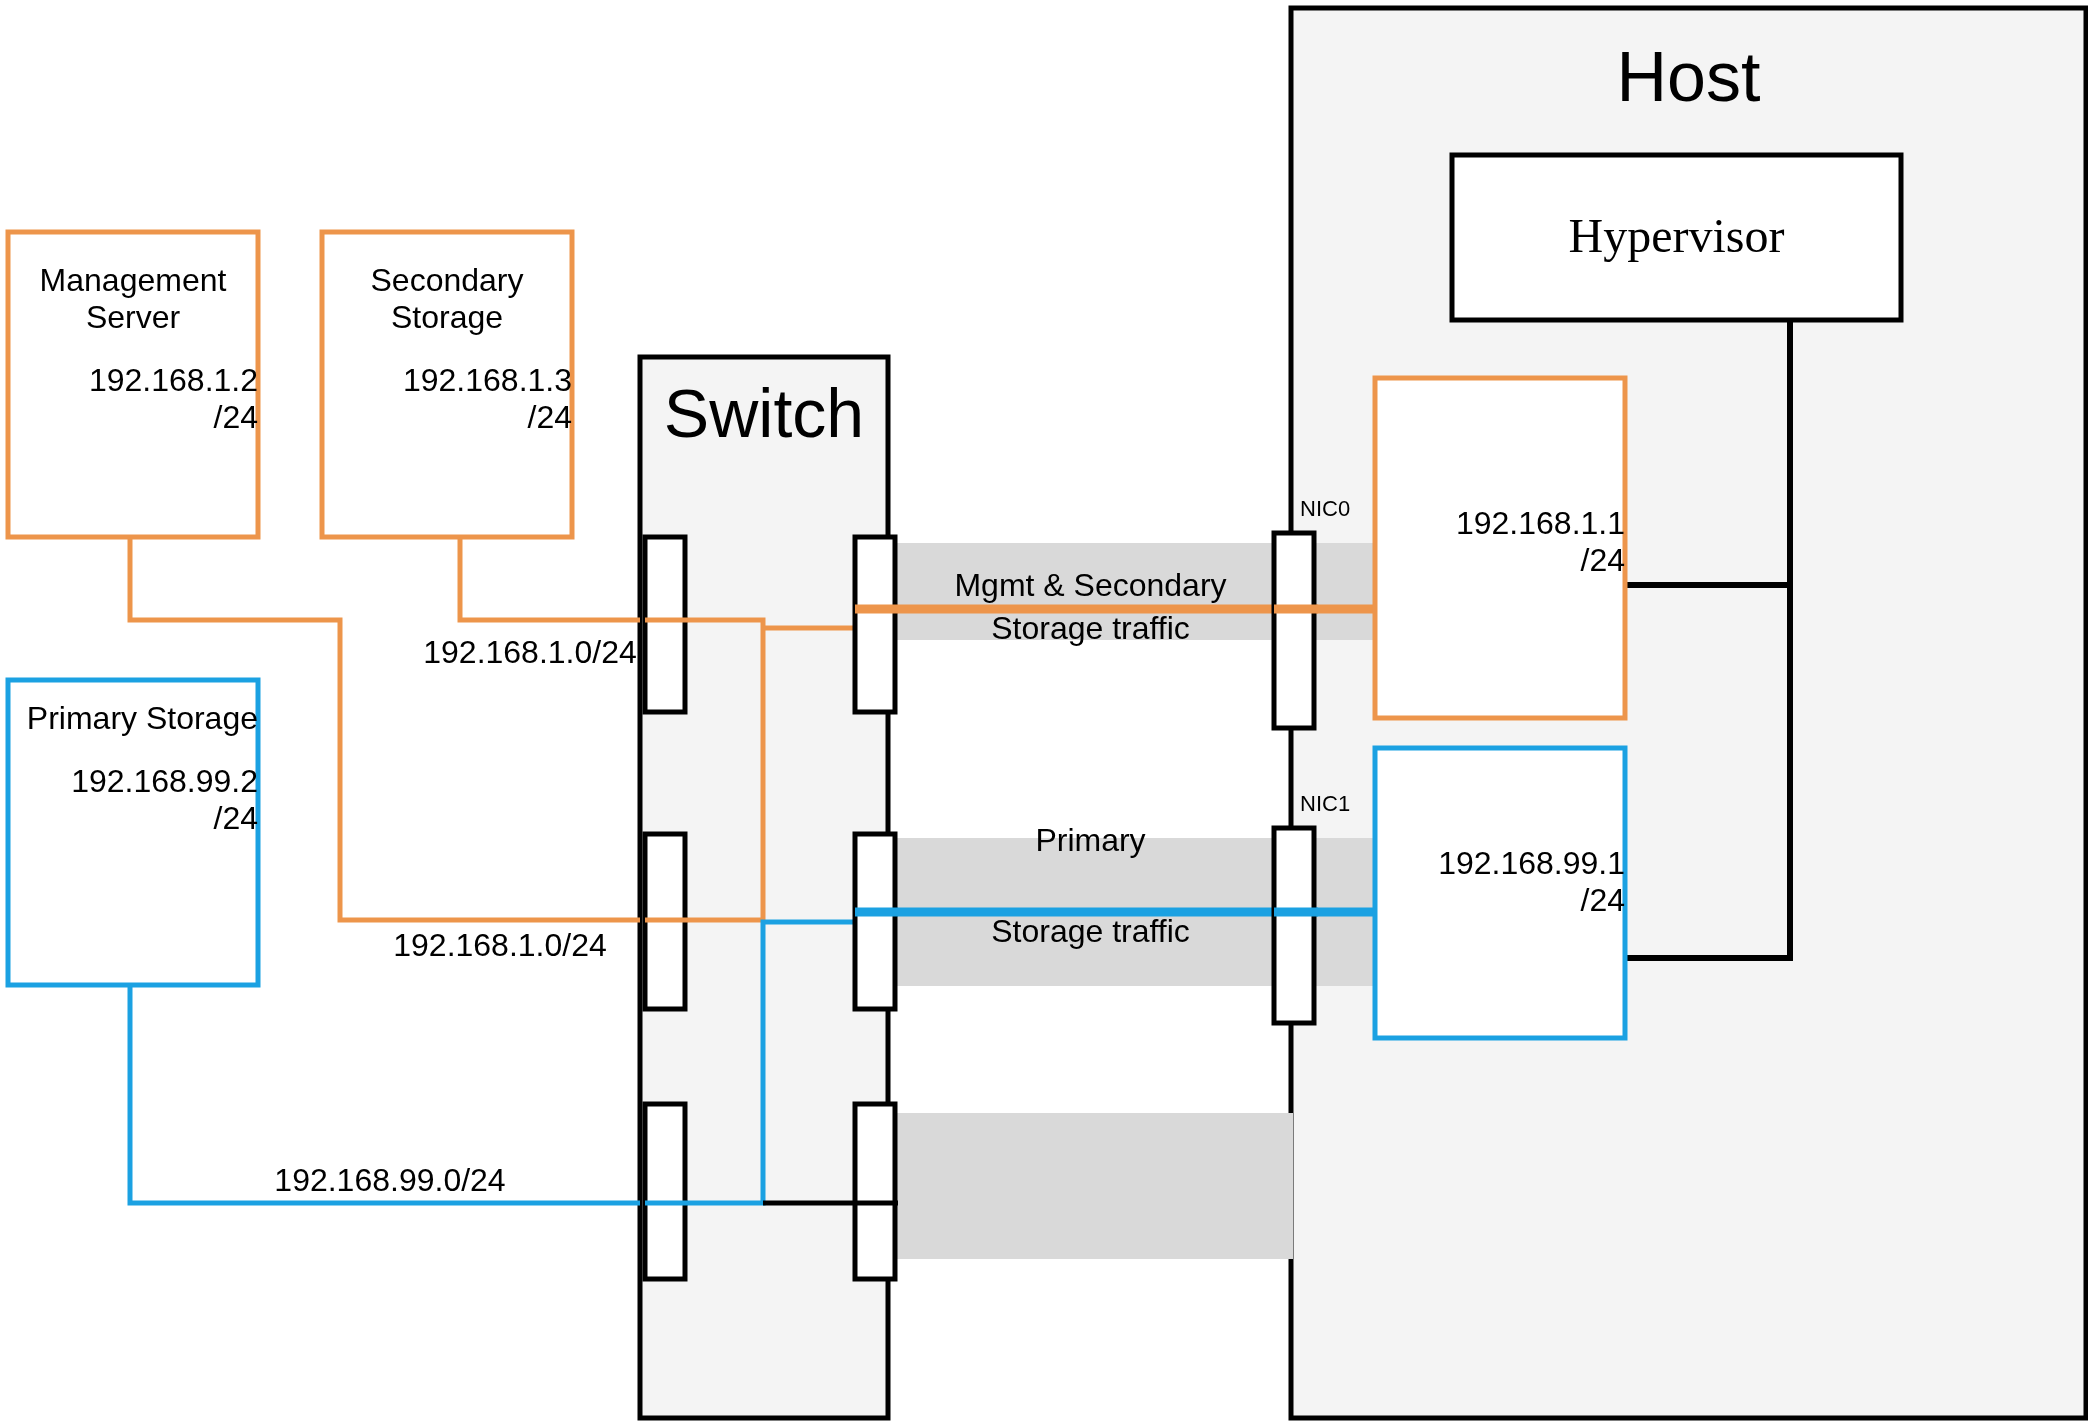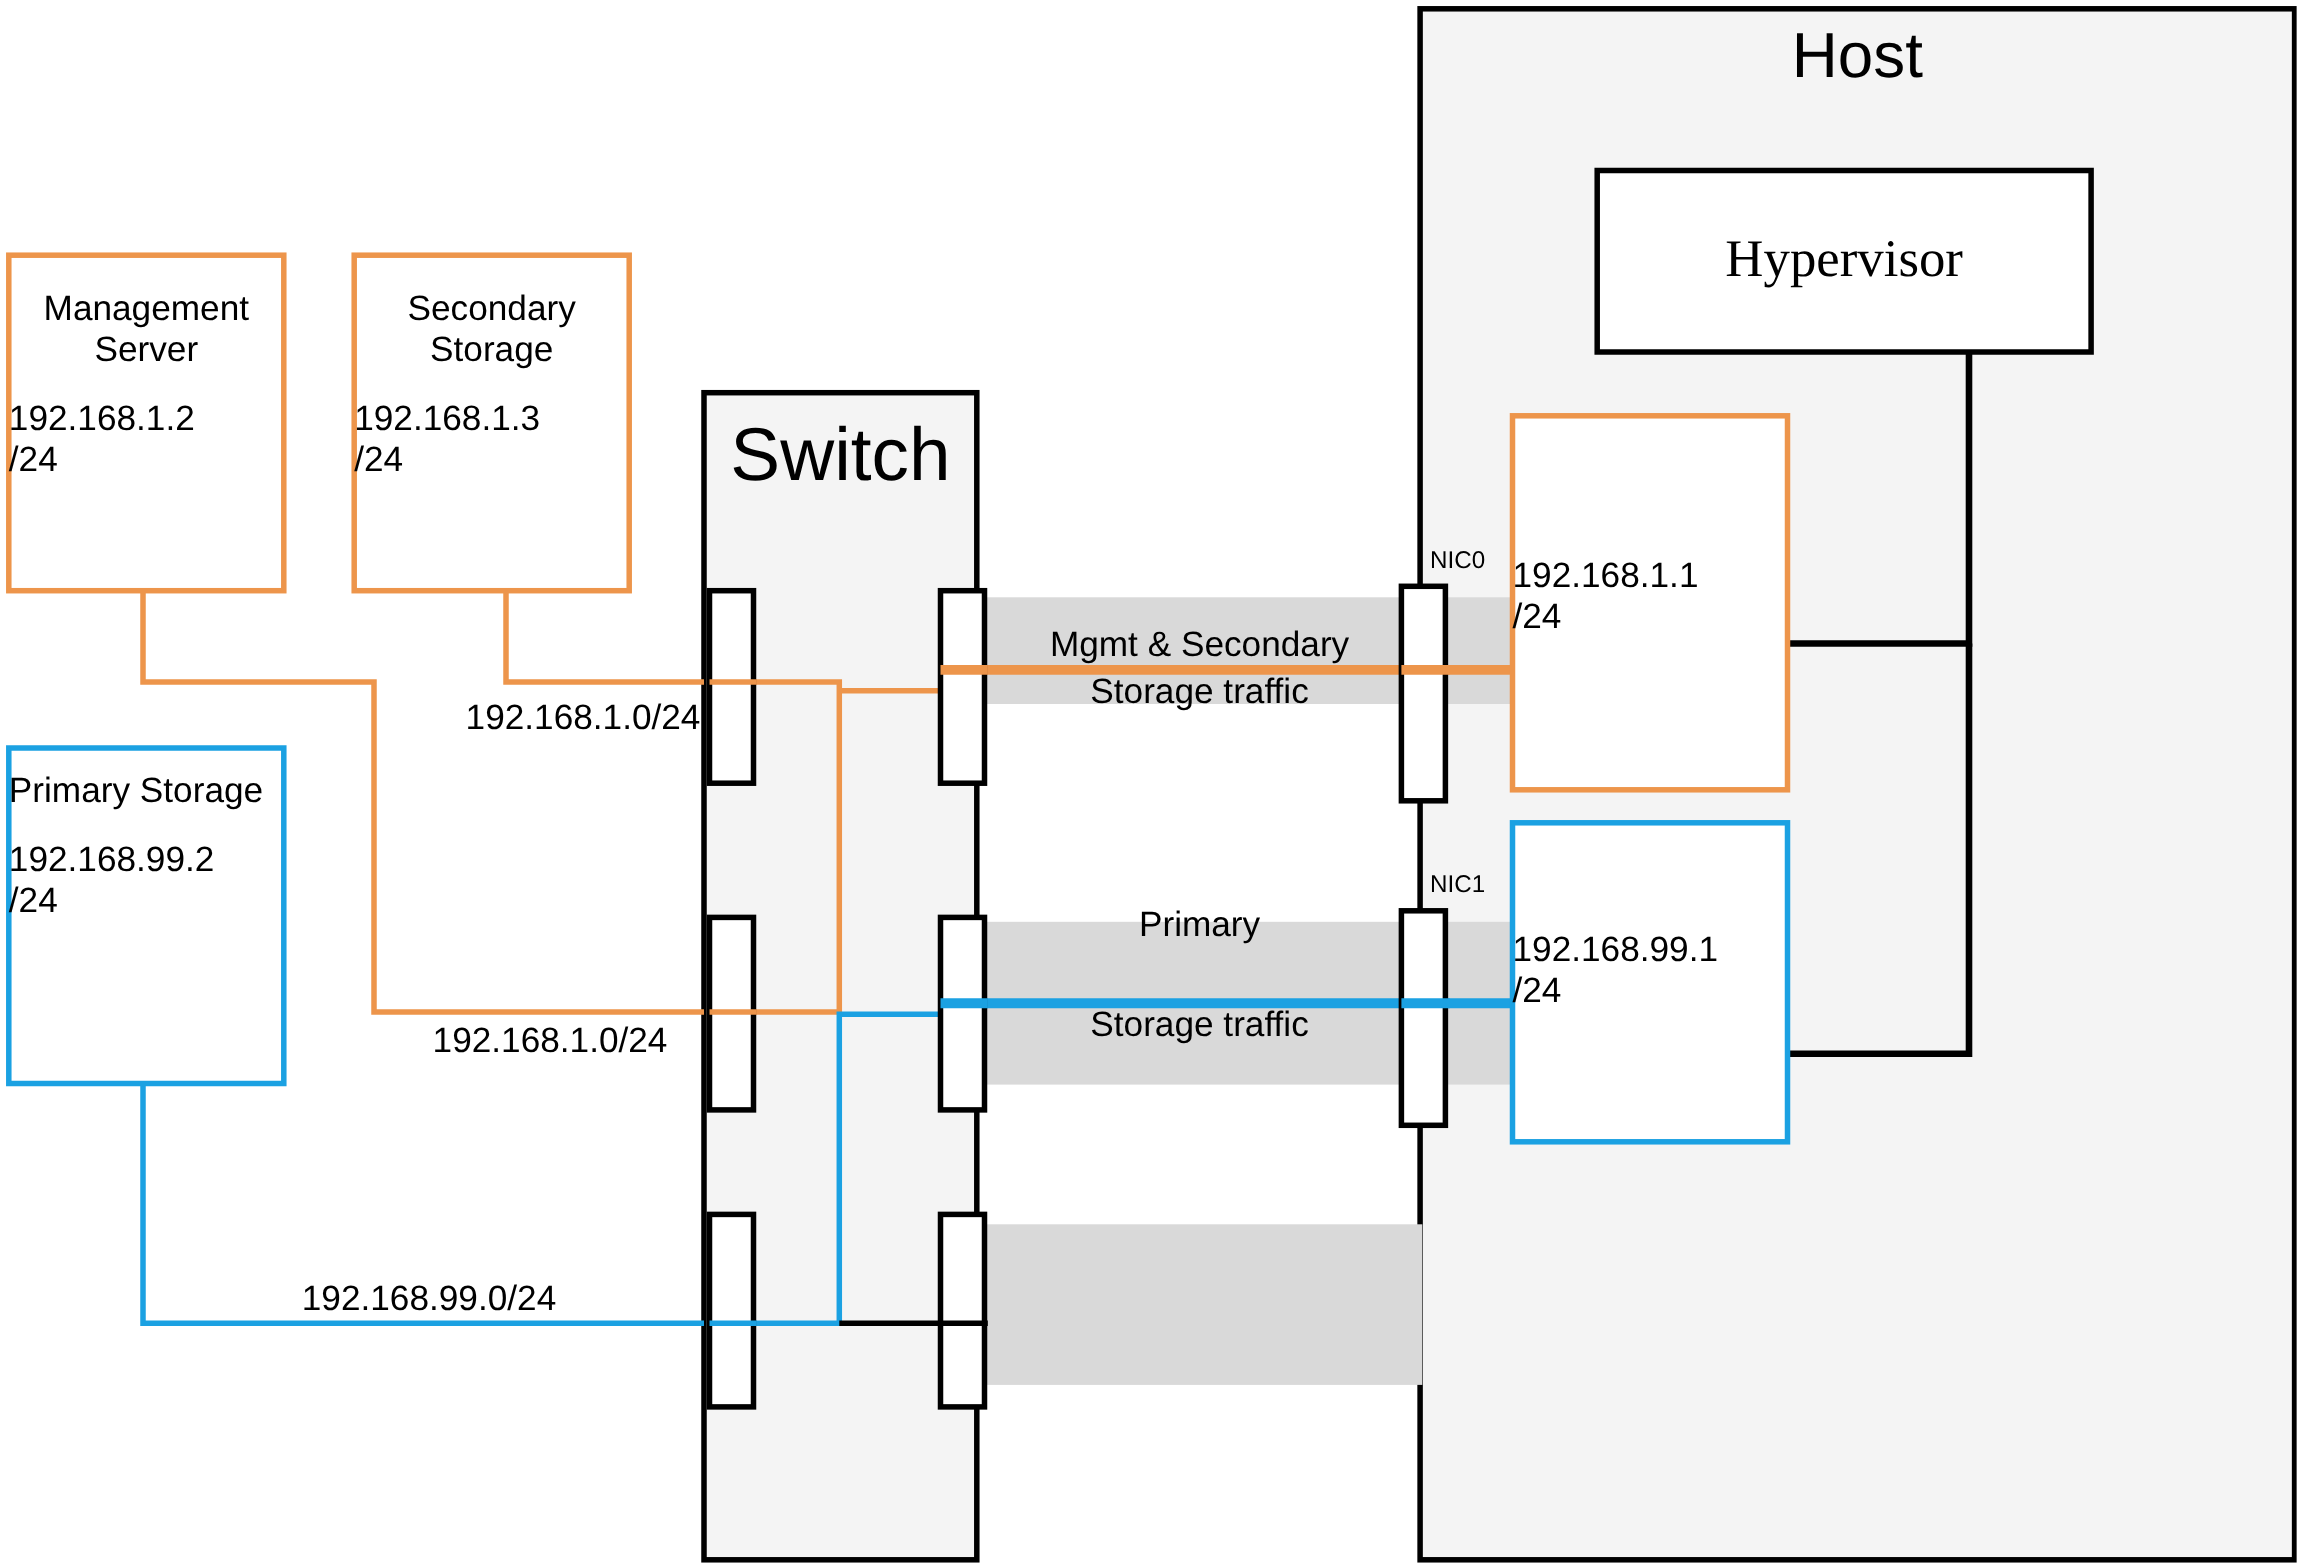--- a/index.html
+++ b/index.html
@@ -29,21 +29,21 @@
     font-family: "Liberation Sans", sans-serif;
     color: #000000;
     white-space: pre;
     line-height: 1.28;
     text-align: center;
   }
   .boxtext {
     position: absolute;
     display: flex;
     flex-direction: column;
-    align-items: flex-start;
+    align-items: flex-end;
     justify-content: flex-start;
     text-align: center;
     color: #000;
   }
   .t28 { font-size: 22px; }
   .t30 { font-size: 32px; }
   .t62 { font-size: 68px; }
   .t44 { font-size: 48px; font-family: Liberation Serif, serif; }
   .gap { height: 26px; }
 </style>
@@ -130,21 +130,21 @@
   <div class="boxtext" style="left:8px; top:700px; width:250px;">
     <div class="t30">Primary
 Storage</div>
     <div class="gap"></div>
     <div class="t30">192.168.99.2</div>
     <div class="t30">/24</div>
   </div>
 
   <div class="lbl t62" style="left:640px; top:370px; width:248px;">Switch</div>
 
-  <div class="lbl t62" style="left:1291px; top:14px; width:795px; font-size:58px;">Host</div>
+  <div class="lbl t62" style="left:1291px; top:33px; width:795px; font-size:70px;">Host</div>
 
   <div class="lbl t44" style="left:1452px; top:205px; width:449px;">Hypervisor</div>
 
   <div class="lbl t28" style="left:1300px; top:495px; width:120px; text-align:left;">NIC0</div>
   <div class="lbl t28" style="left:1300px; top:790px; width:120px; text-align:left;">NIC1</div>
 
   <div class="boxtext" style="left:1375px; top:505px; width:250px;">
     <div class="t30">192.168.1.1</div>
     <div class="t30">/24</div>
   </div>

